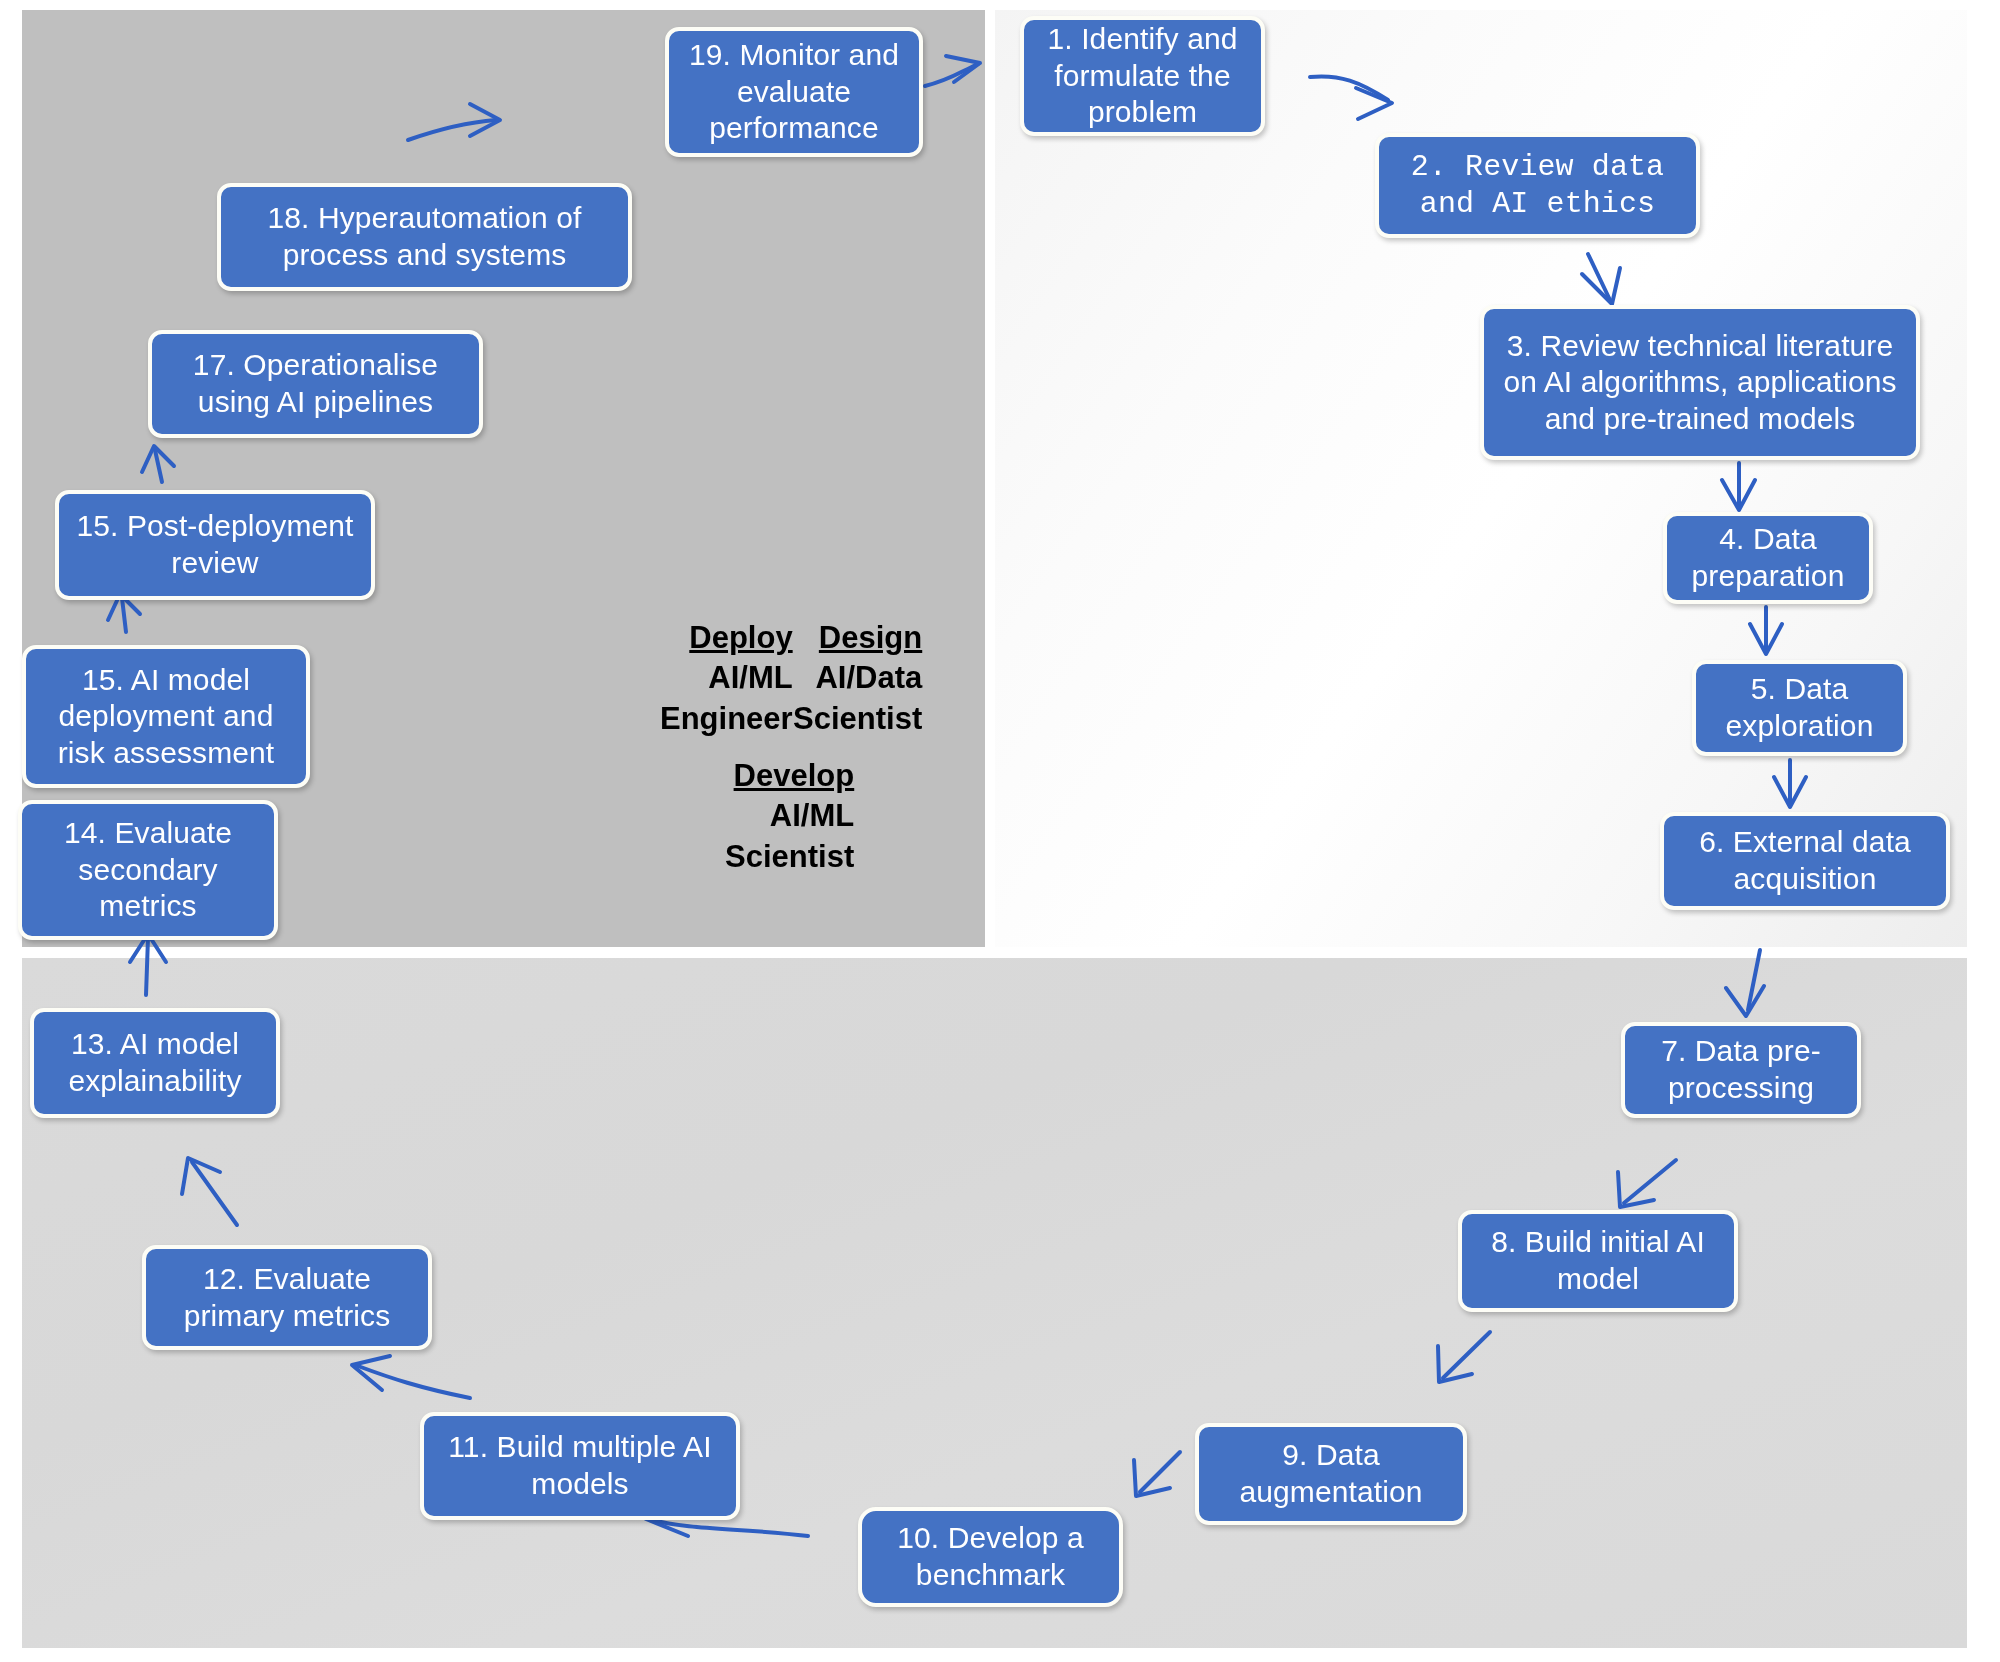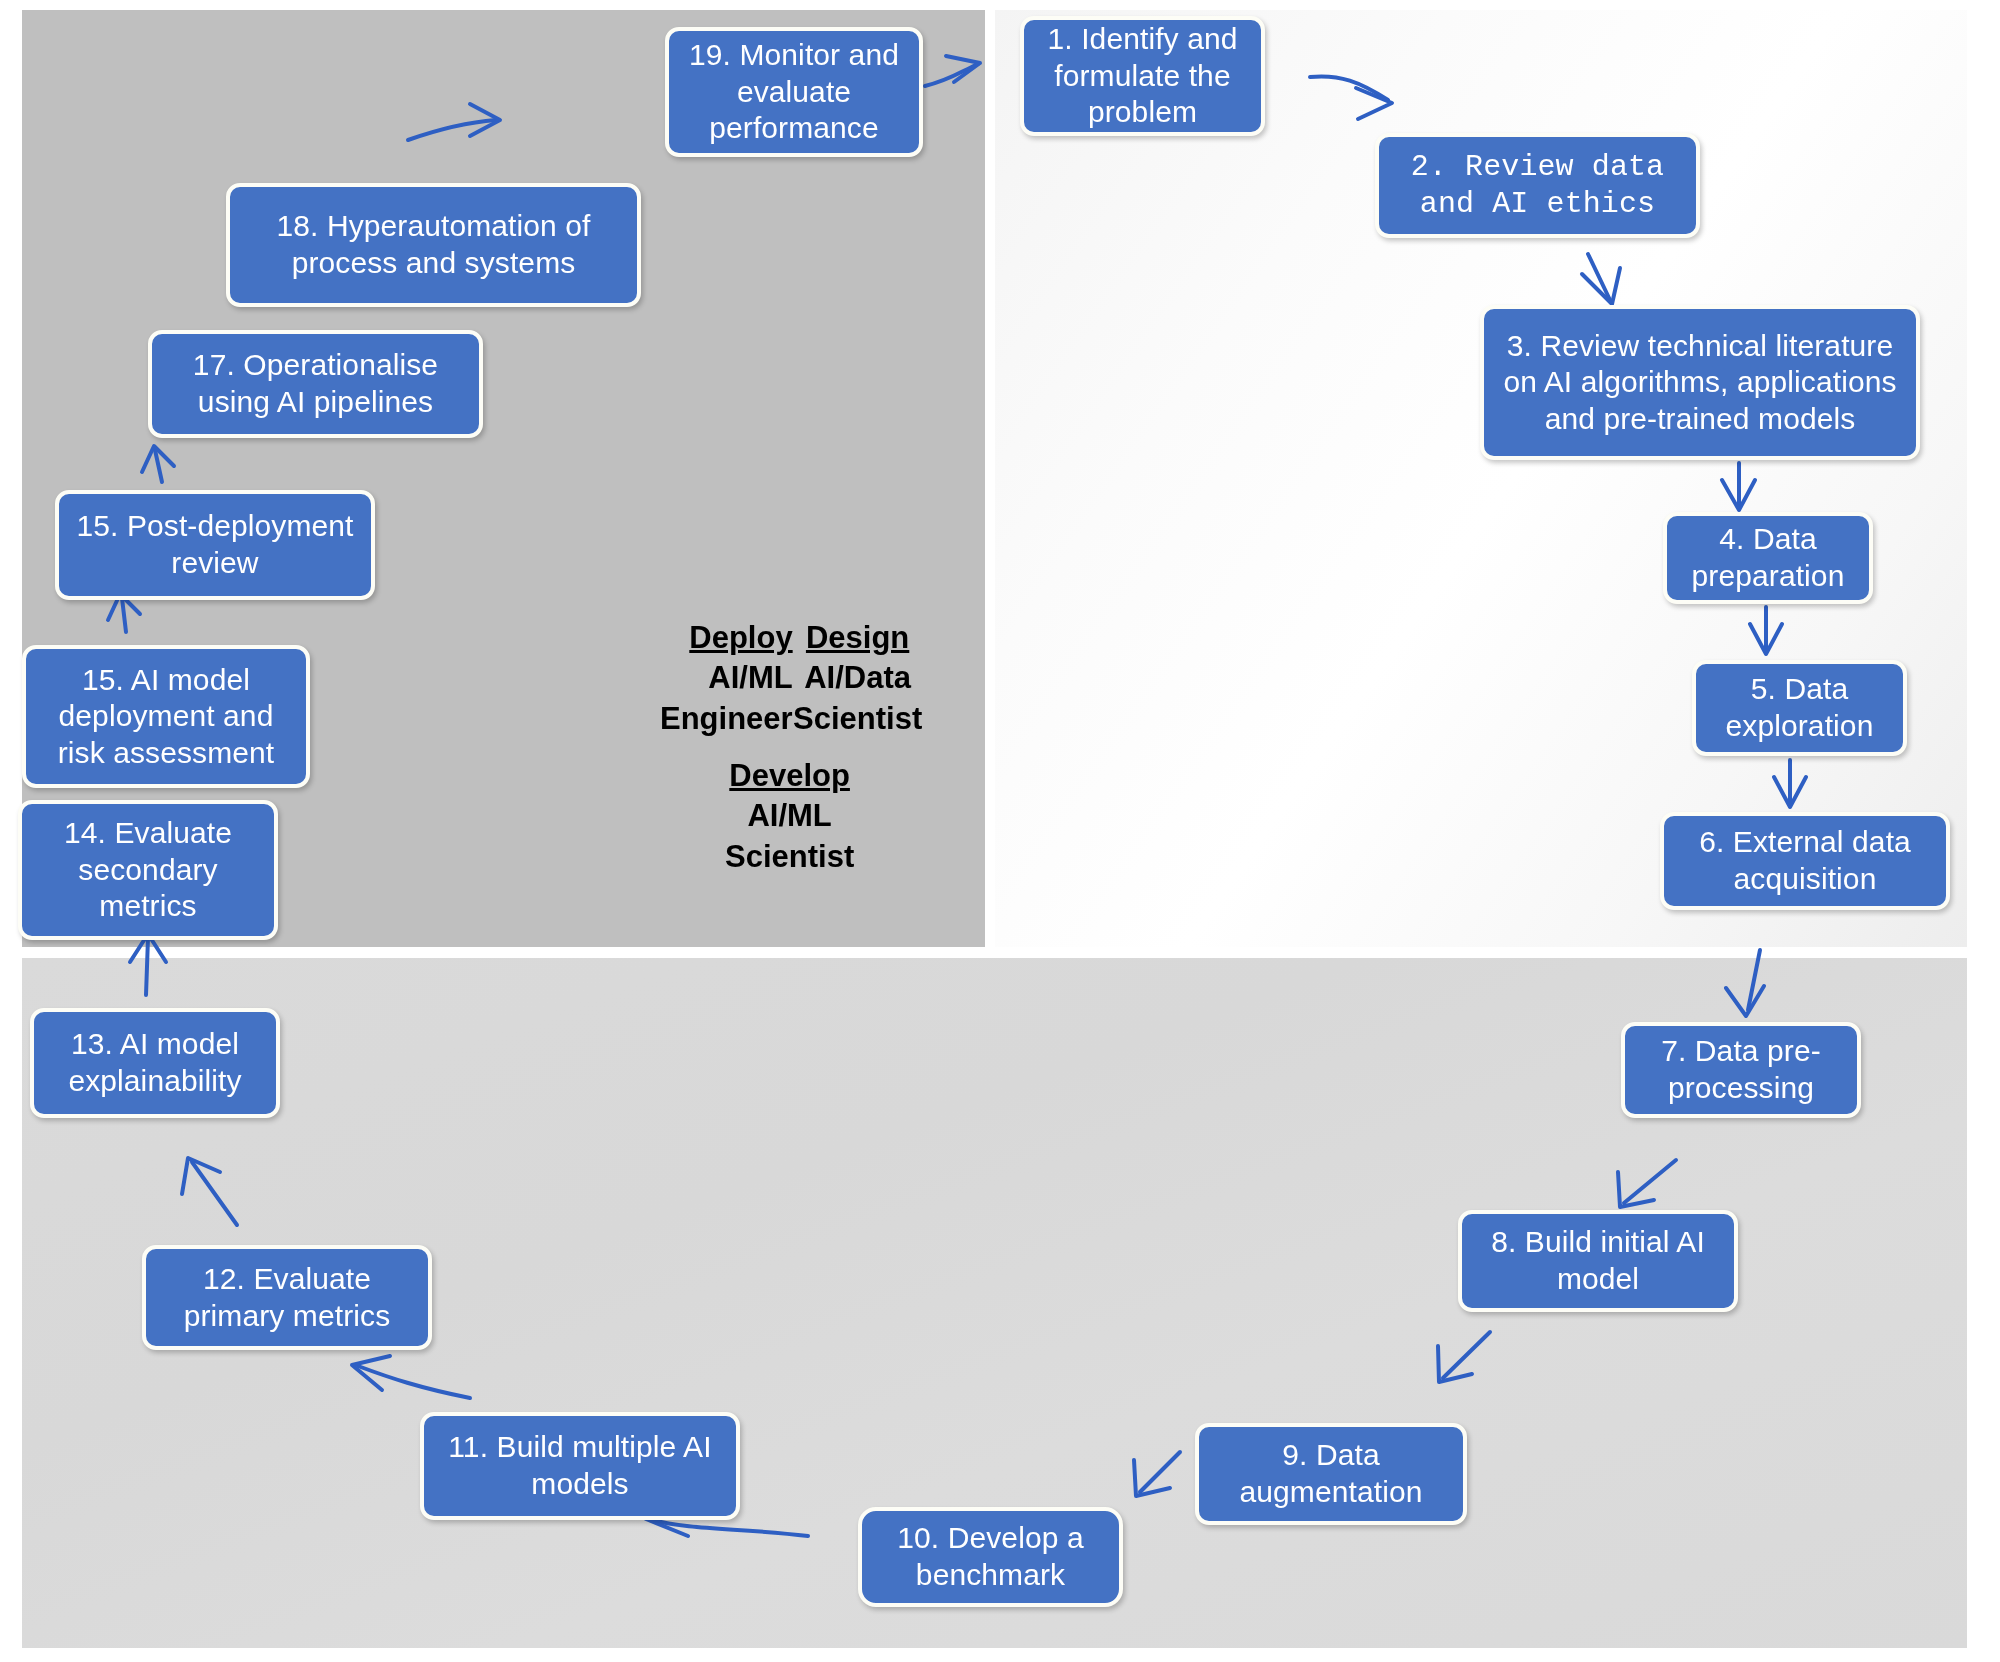--- a/index.html
+++ b/index.html
@@ -53,21 +53,21 @@
     height: 1662px;
     pointer-events: none;
   }
 
   
   .stage-label {
     position: absolute;
     color: #000000;
     font-weight: bold;
     line-height: 1.30;
-    text-align: center;
+    text-align: right;
     white-space: nowrap;
   }
   .stage-label .stage-title {
     display: block;
     text-decoration: underline;
     font-size: 31px;
     font-weight: bold;
   }
   .stage-label .stage-role-1,
   .stage-label .stage-role-2 {
@@ -266,17 +266,17 @@
   <div class="step" style="left:30px;   top:1008px; width:250px; height:110px;">13. AI model explainability</div>
 
   <div class="step" style="left:18px;   top:800px;  width:260px; height:140px;">14. Evaluate secondary metrics</div>
 
   <div class="step" style="left:22px;   top:645px;  width:288px; height:143px;">15. AI model deployment and risk assessment</div>
 
   <div class="step" style="left:55px;   top:490px;  width:320px; height:110px;">15. Post-deployment review</div>
 
   <div class="step" style="left:148px;  top:330px;  width:335px; height:108px;">17. Operationalise using AI pipelines</div>
 
-  <div class="step" style="left:226px;  top:183px;  width:415px; height:124px;">18. Hyperautomation of process and systems</div>
+  <div class="step" style="left:217px;  top:183px;  width:415px; height:108px;">18. Hyperautomation of process and systems</div>
 
   <div class="step" style="left:665px;  top:27px;   width:258px; height:130px;">19. Monitor and evaluate performance</div>
 
 </div>
 
 </body></html>

